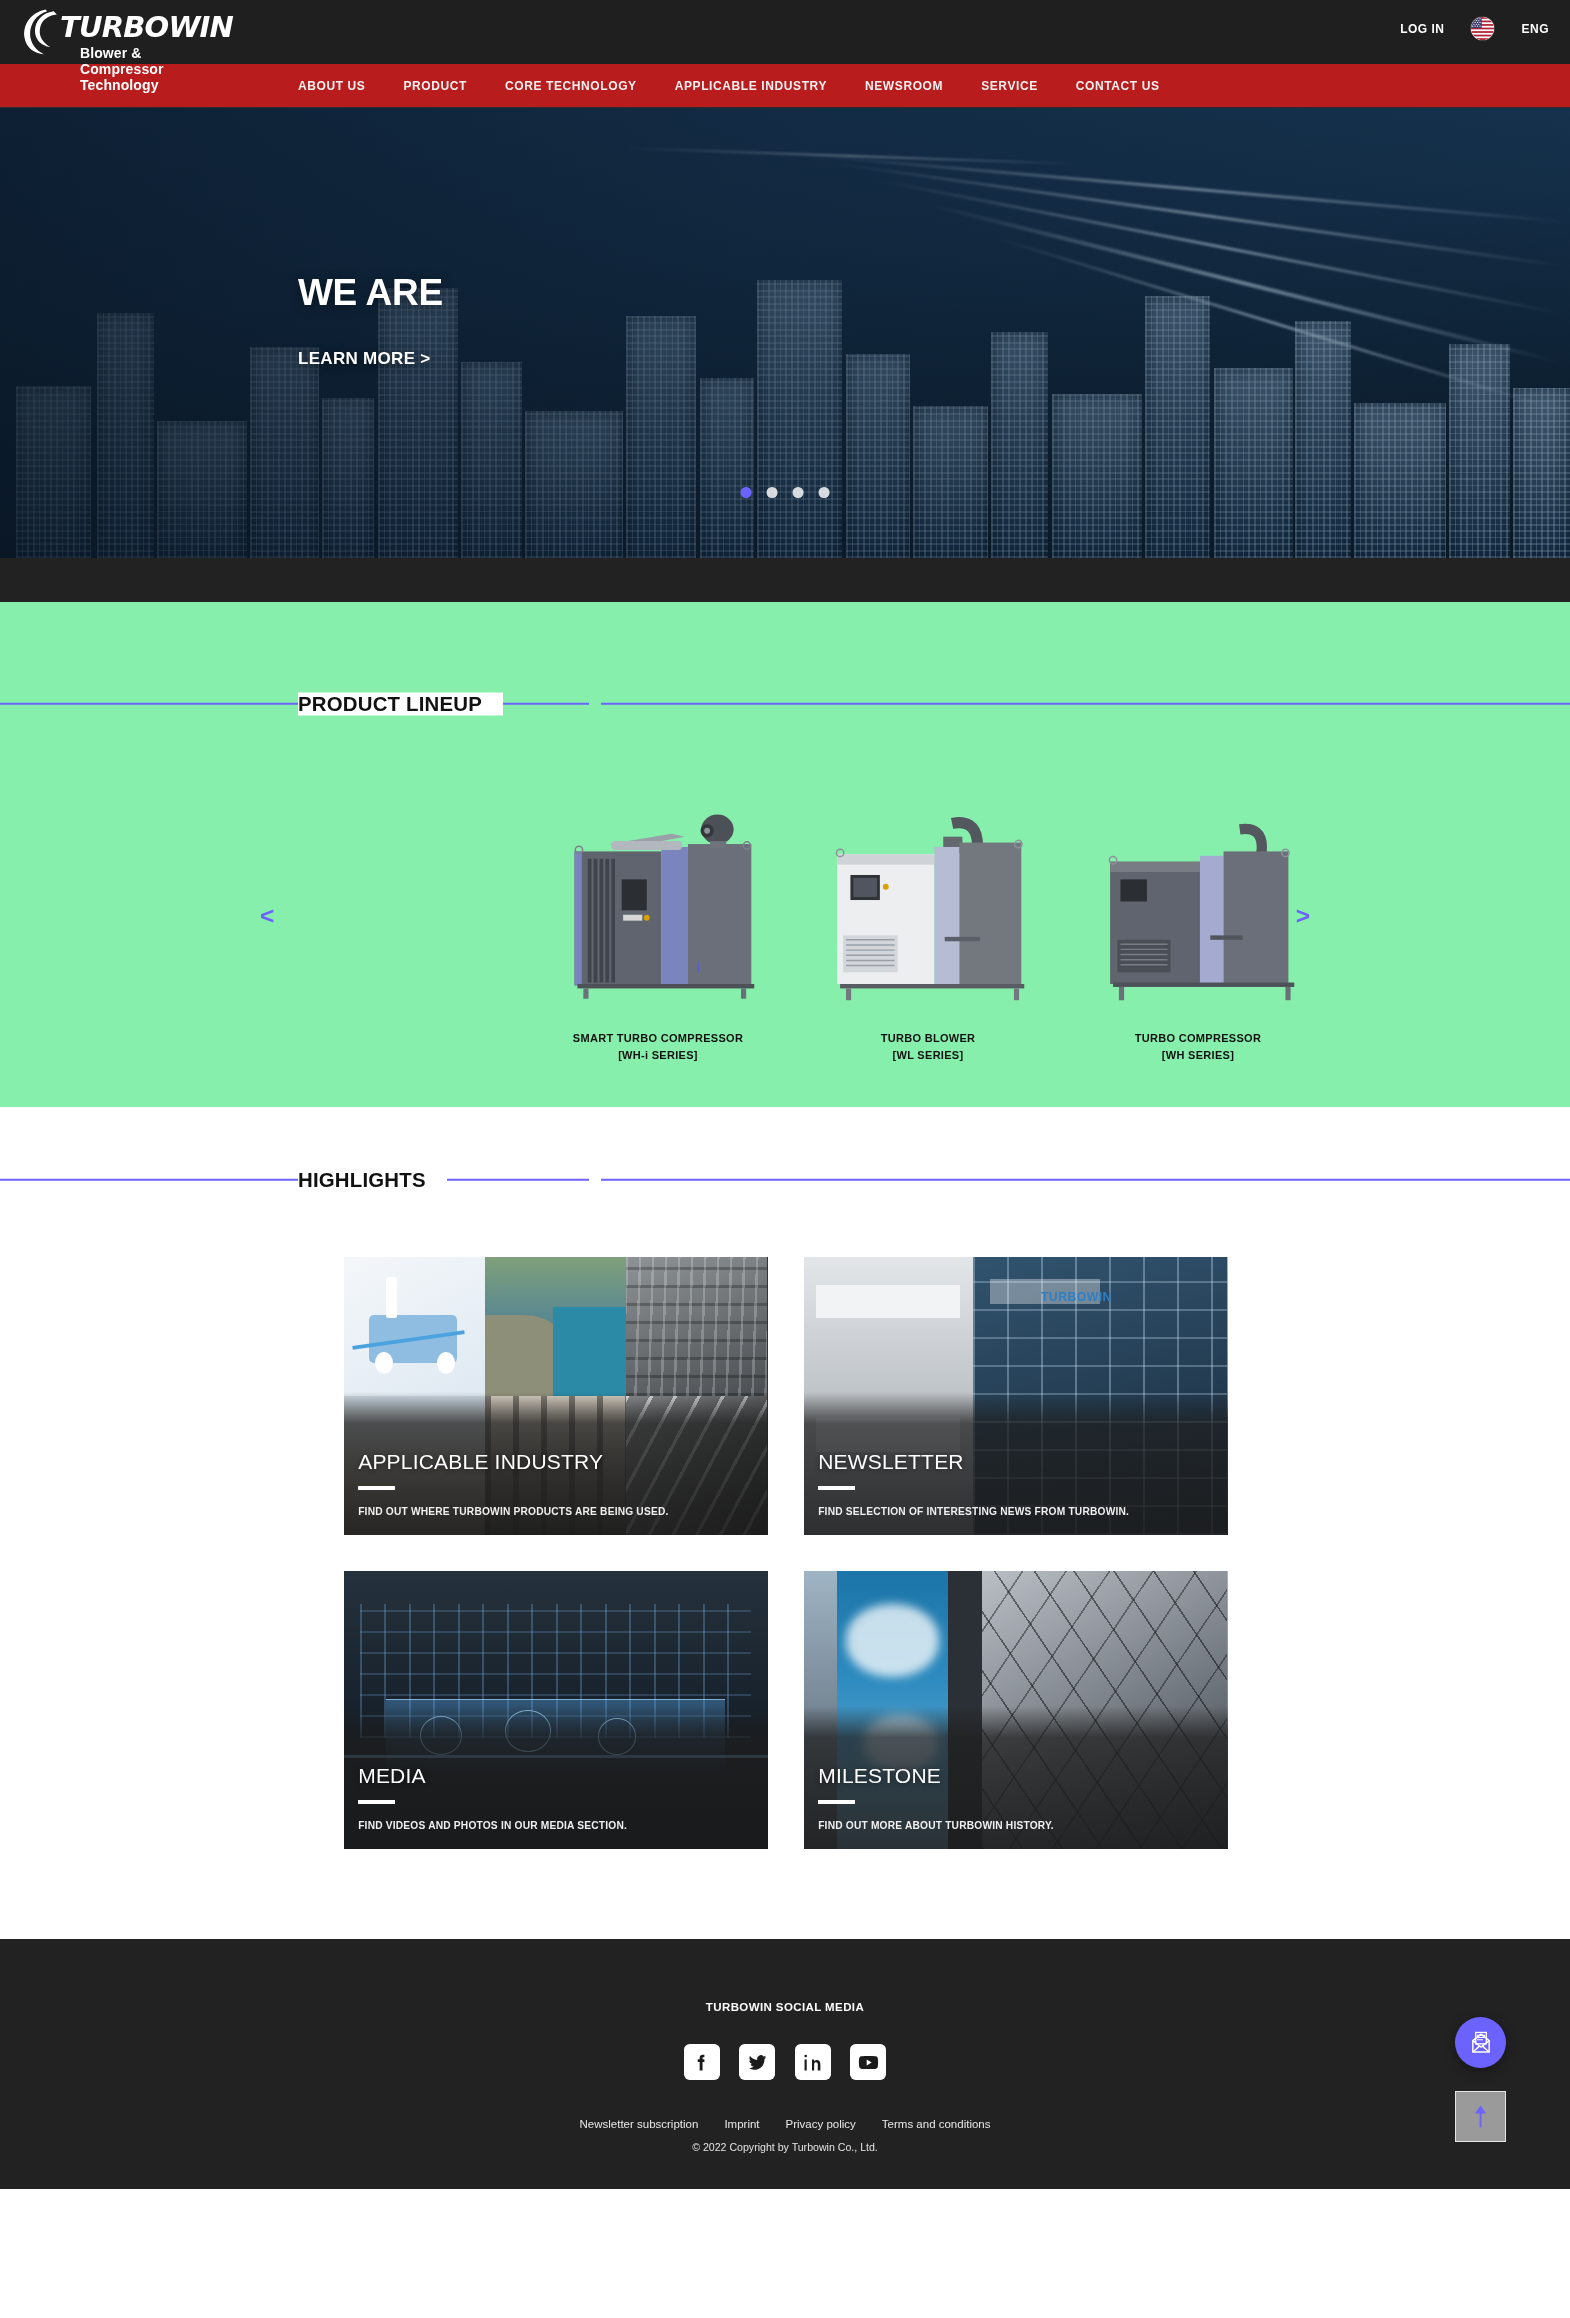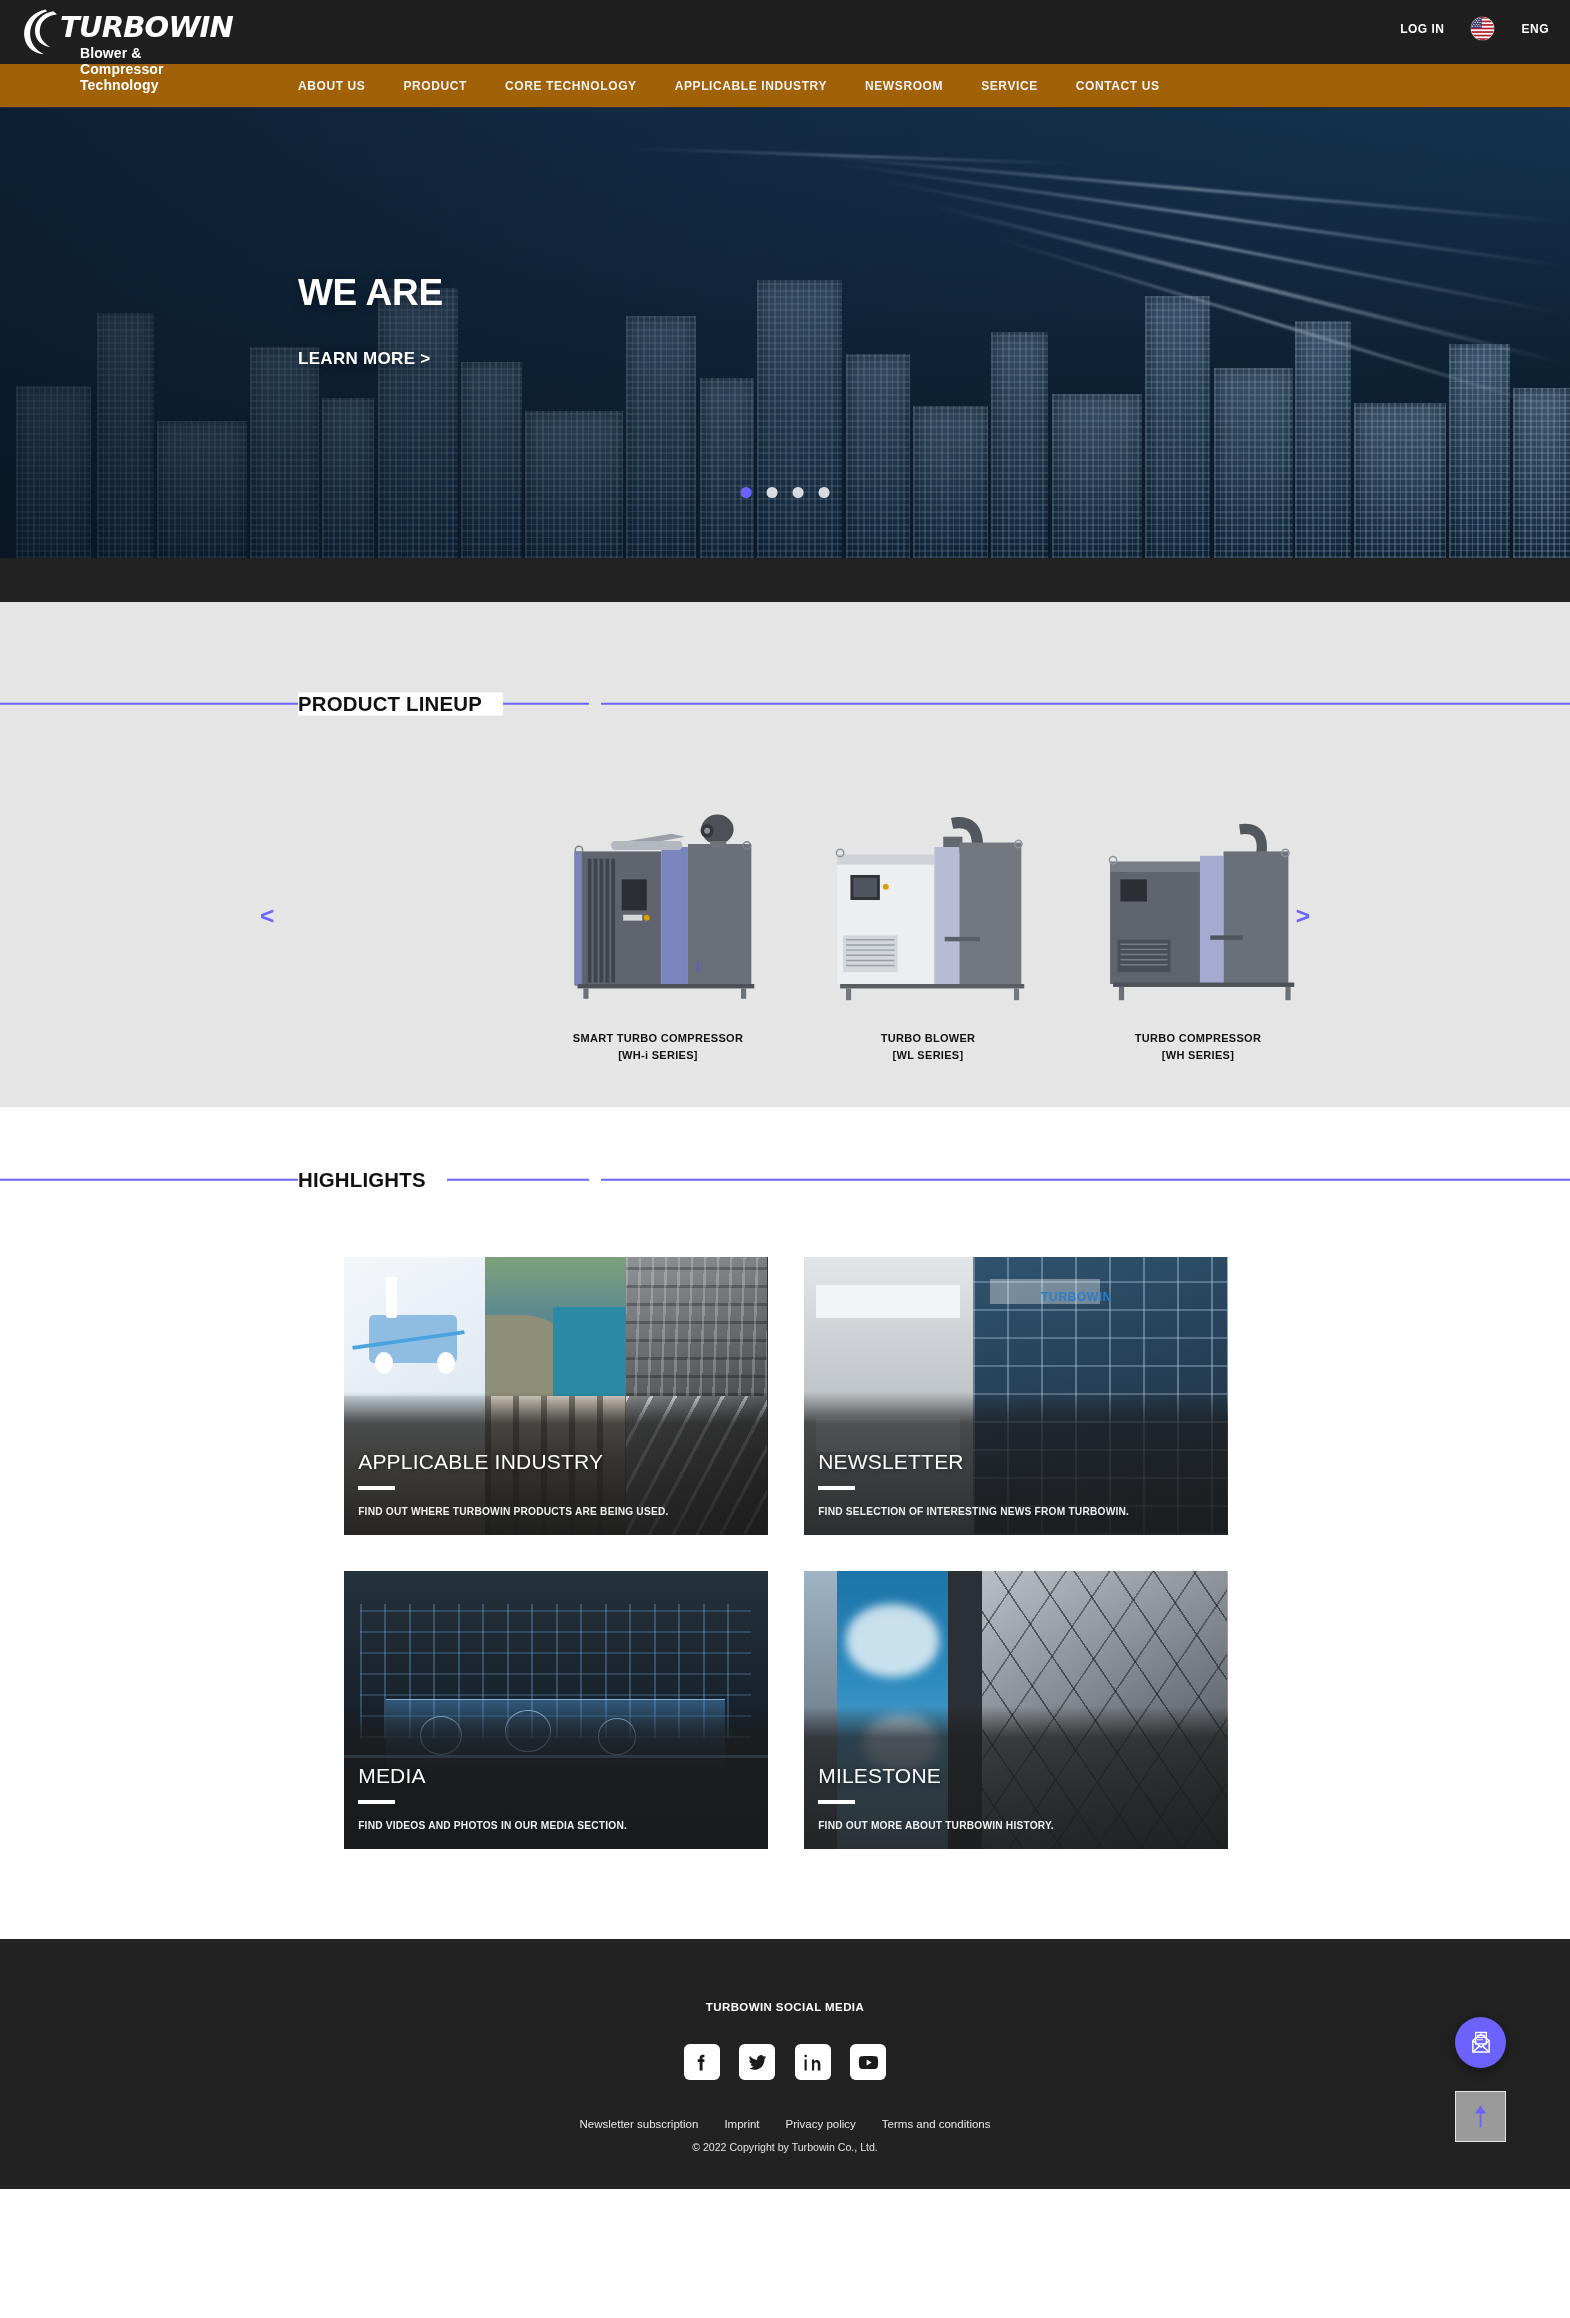--- a/index.html
+++ b/index.html
@@ -44,21 +44,21 @@
   }
   .flag-icon {
     width:23px; height:23px; border-radius:50%; overflow:hidden;
     position:relative; display:inline-block; cursor:pointer;
     background:#fff; box-shadow:0 0 0 0.8px rgba(255,255,255,.2);
   }
   .lang-label { color:#fff; font-size:12px; font-weight:bold; letter-spacing:0.5px; cursor:pointer; }
 
   
   .navbar {
-    width:1570px; height:44px; background:#a16207;
+    width:1570px; height:44px; background:#b91c1c;
     display:flex; align-items:center;
     padding-left:298px;
     border-bottom:0.8px solid #2c2c2c;
   }
   .navbar a {
     color:#f2f2f2; font-size:12px; font-weight:bold;
     letter-spacing:0.6px; text-decoration:none;
     margin-right:38px; white-space:nowrap; cursor:pointer;
   }
 
@@ -131,21 +131,21 @@
     background:#6c63ff; transform:translateY(-50%);
   }
   .sec-head h2 {
     position:absolute; left:298px; top:50%; transform:translateY(-50%);
     font-size:20.4px; font-weight:bold; letter-spacing:0.2px;
     background:#fff; padding-right:21px; color:#111; z-index:2;
     white-space:nowrap;
   }
 
   
-  .lineup-wrap { width:1570px; padding:85px 0 43px; position:relative; background:#e5e5e5; }
+  .lineup-wrap { width:1570px; padding:85px 0 43px; position:relative; background:#86efac; }
   .lineup {
     width:1096px; margin:0 auto; display:flex;
     justify-content:flex-end; align-items:flex-start;
   }
   .prod { width:270px; text-align:center; cursor:pointer; }
   .prod-img {
     width:100%; height:245px; position:relative;
     display:flex; align-items:flex-end; justify-content:center;
   }
   .p-name {

